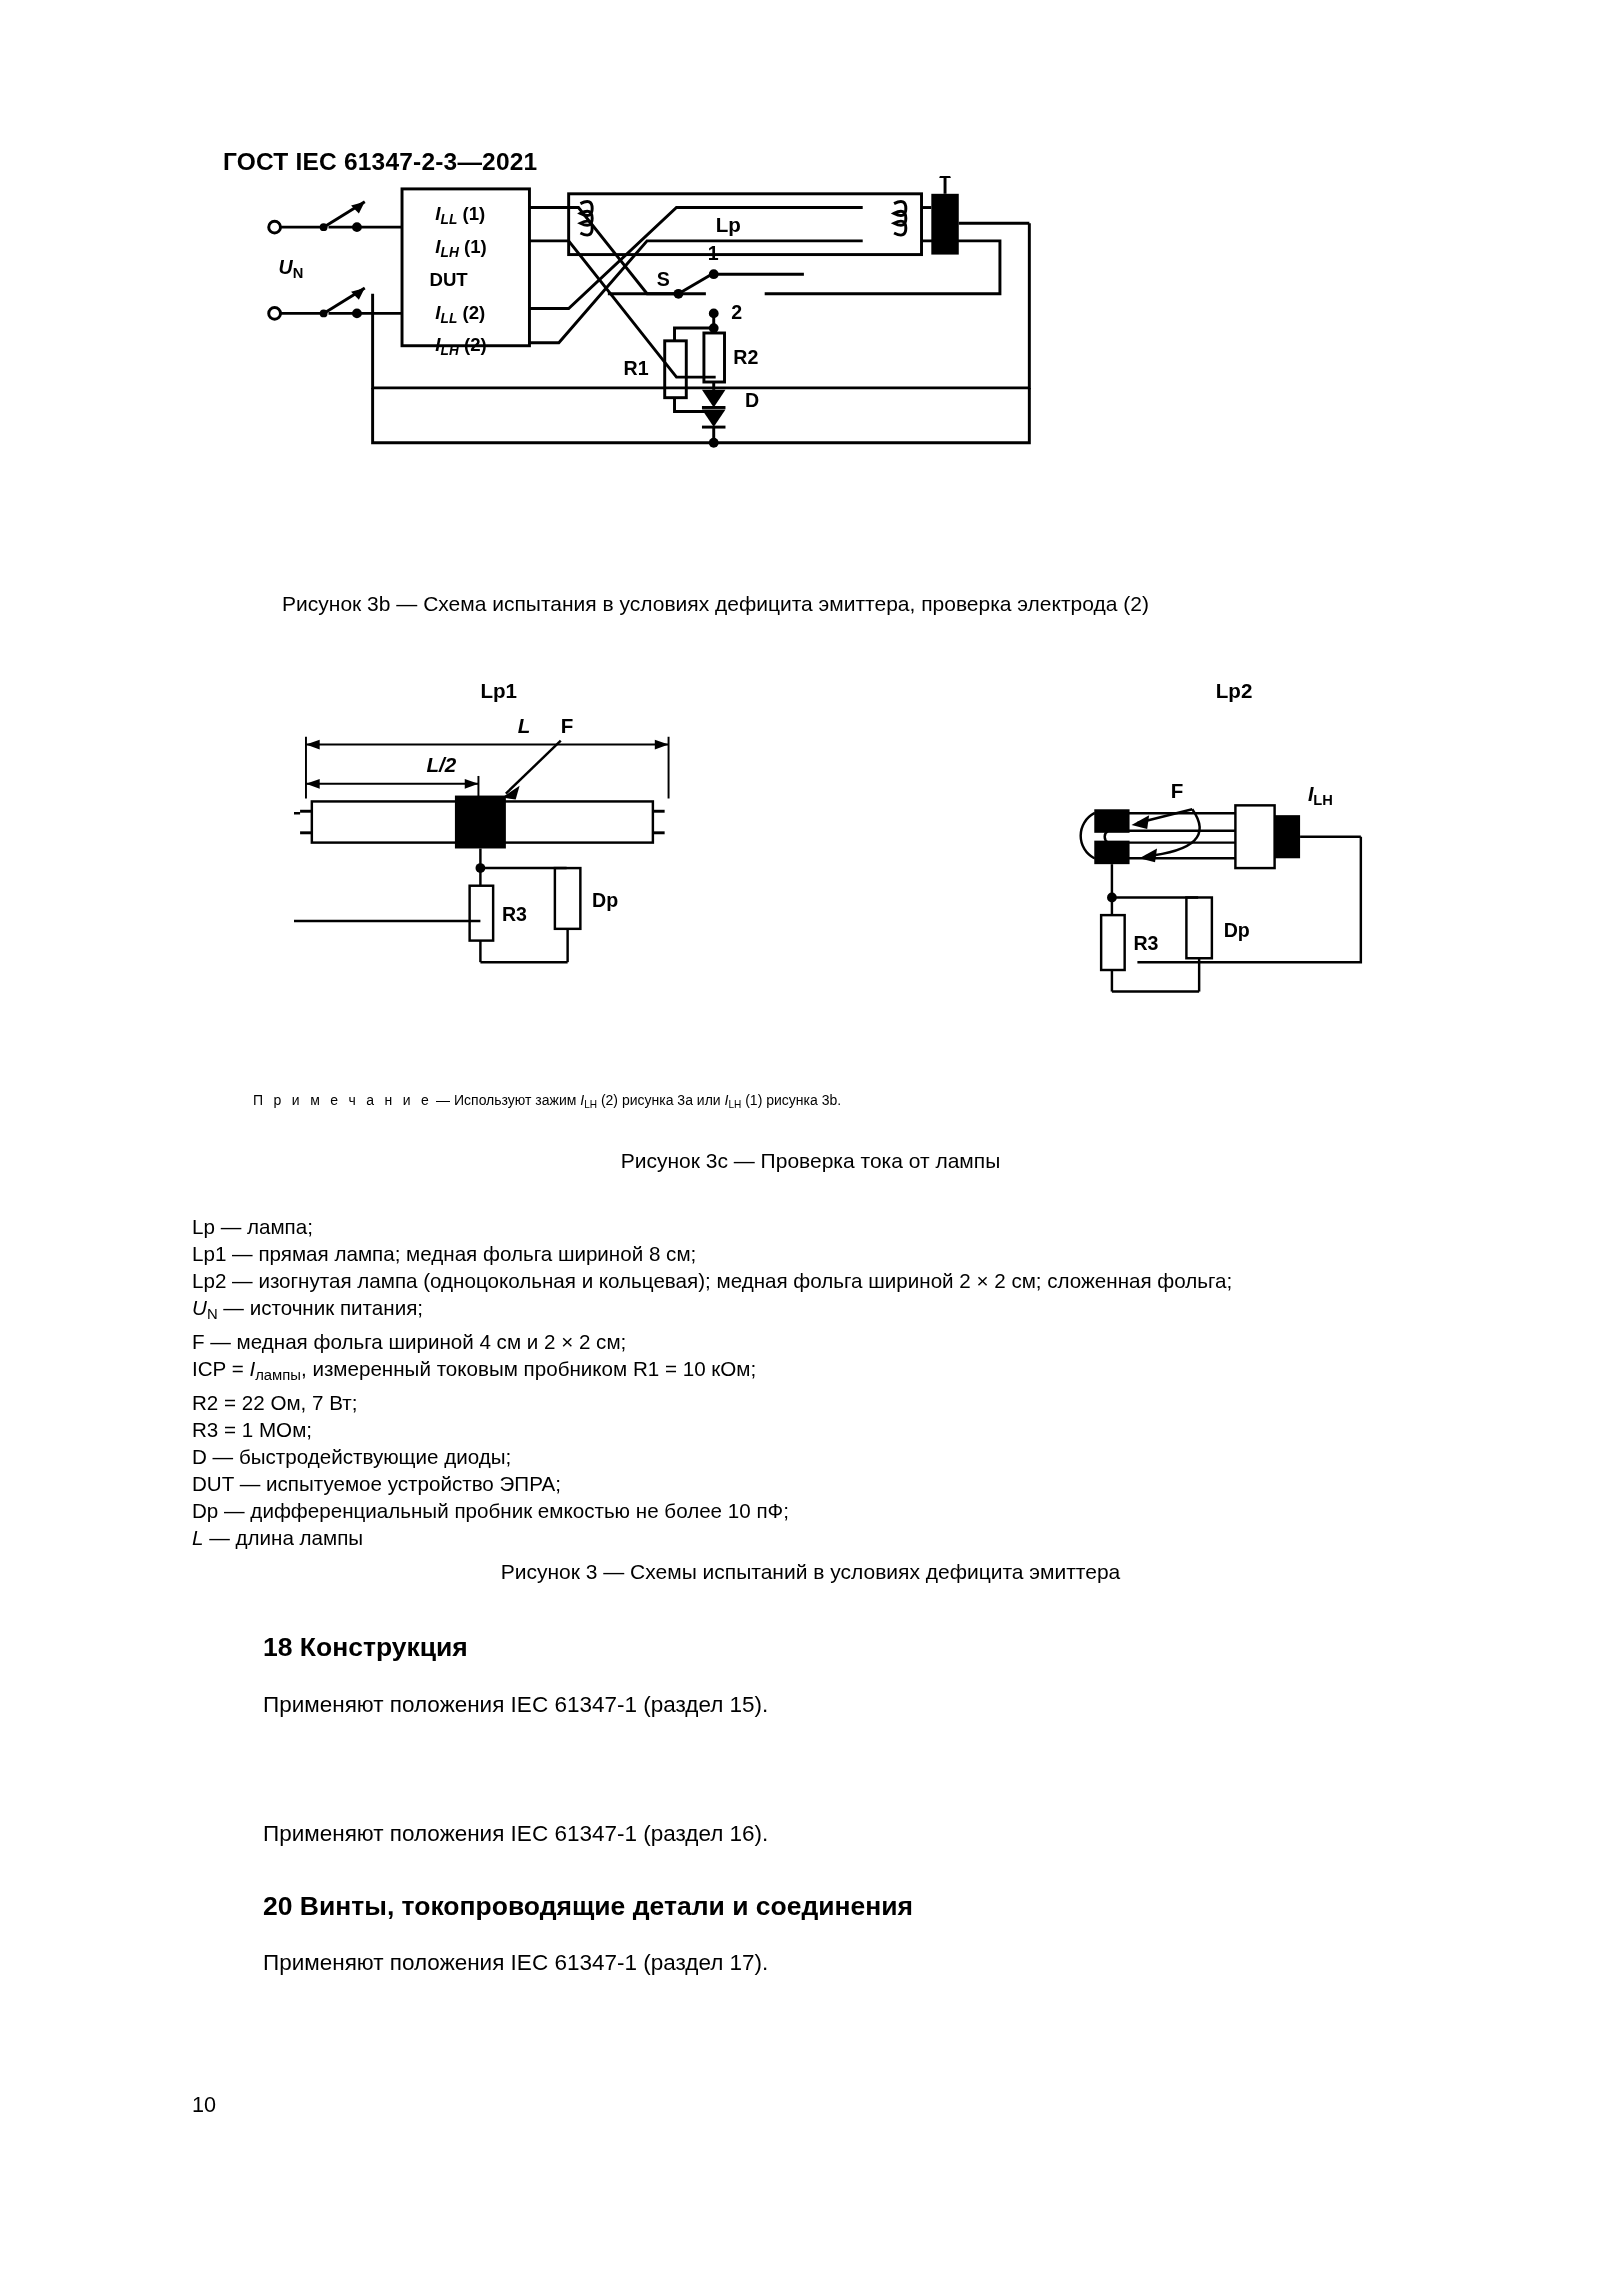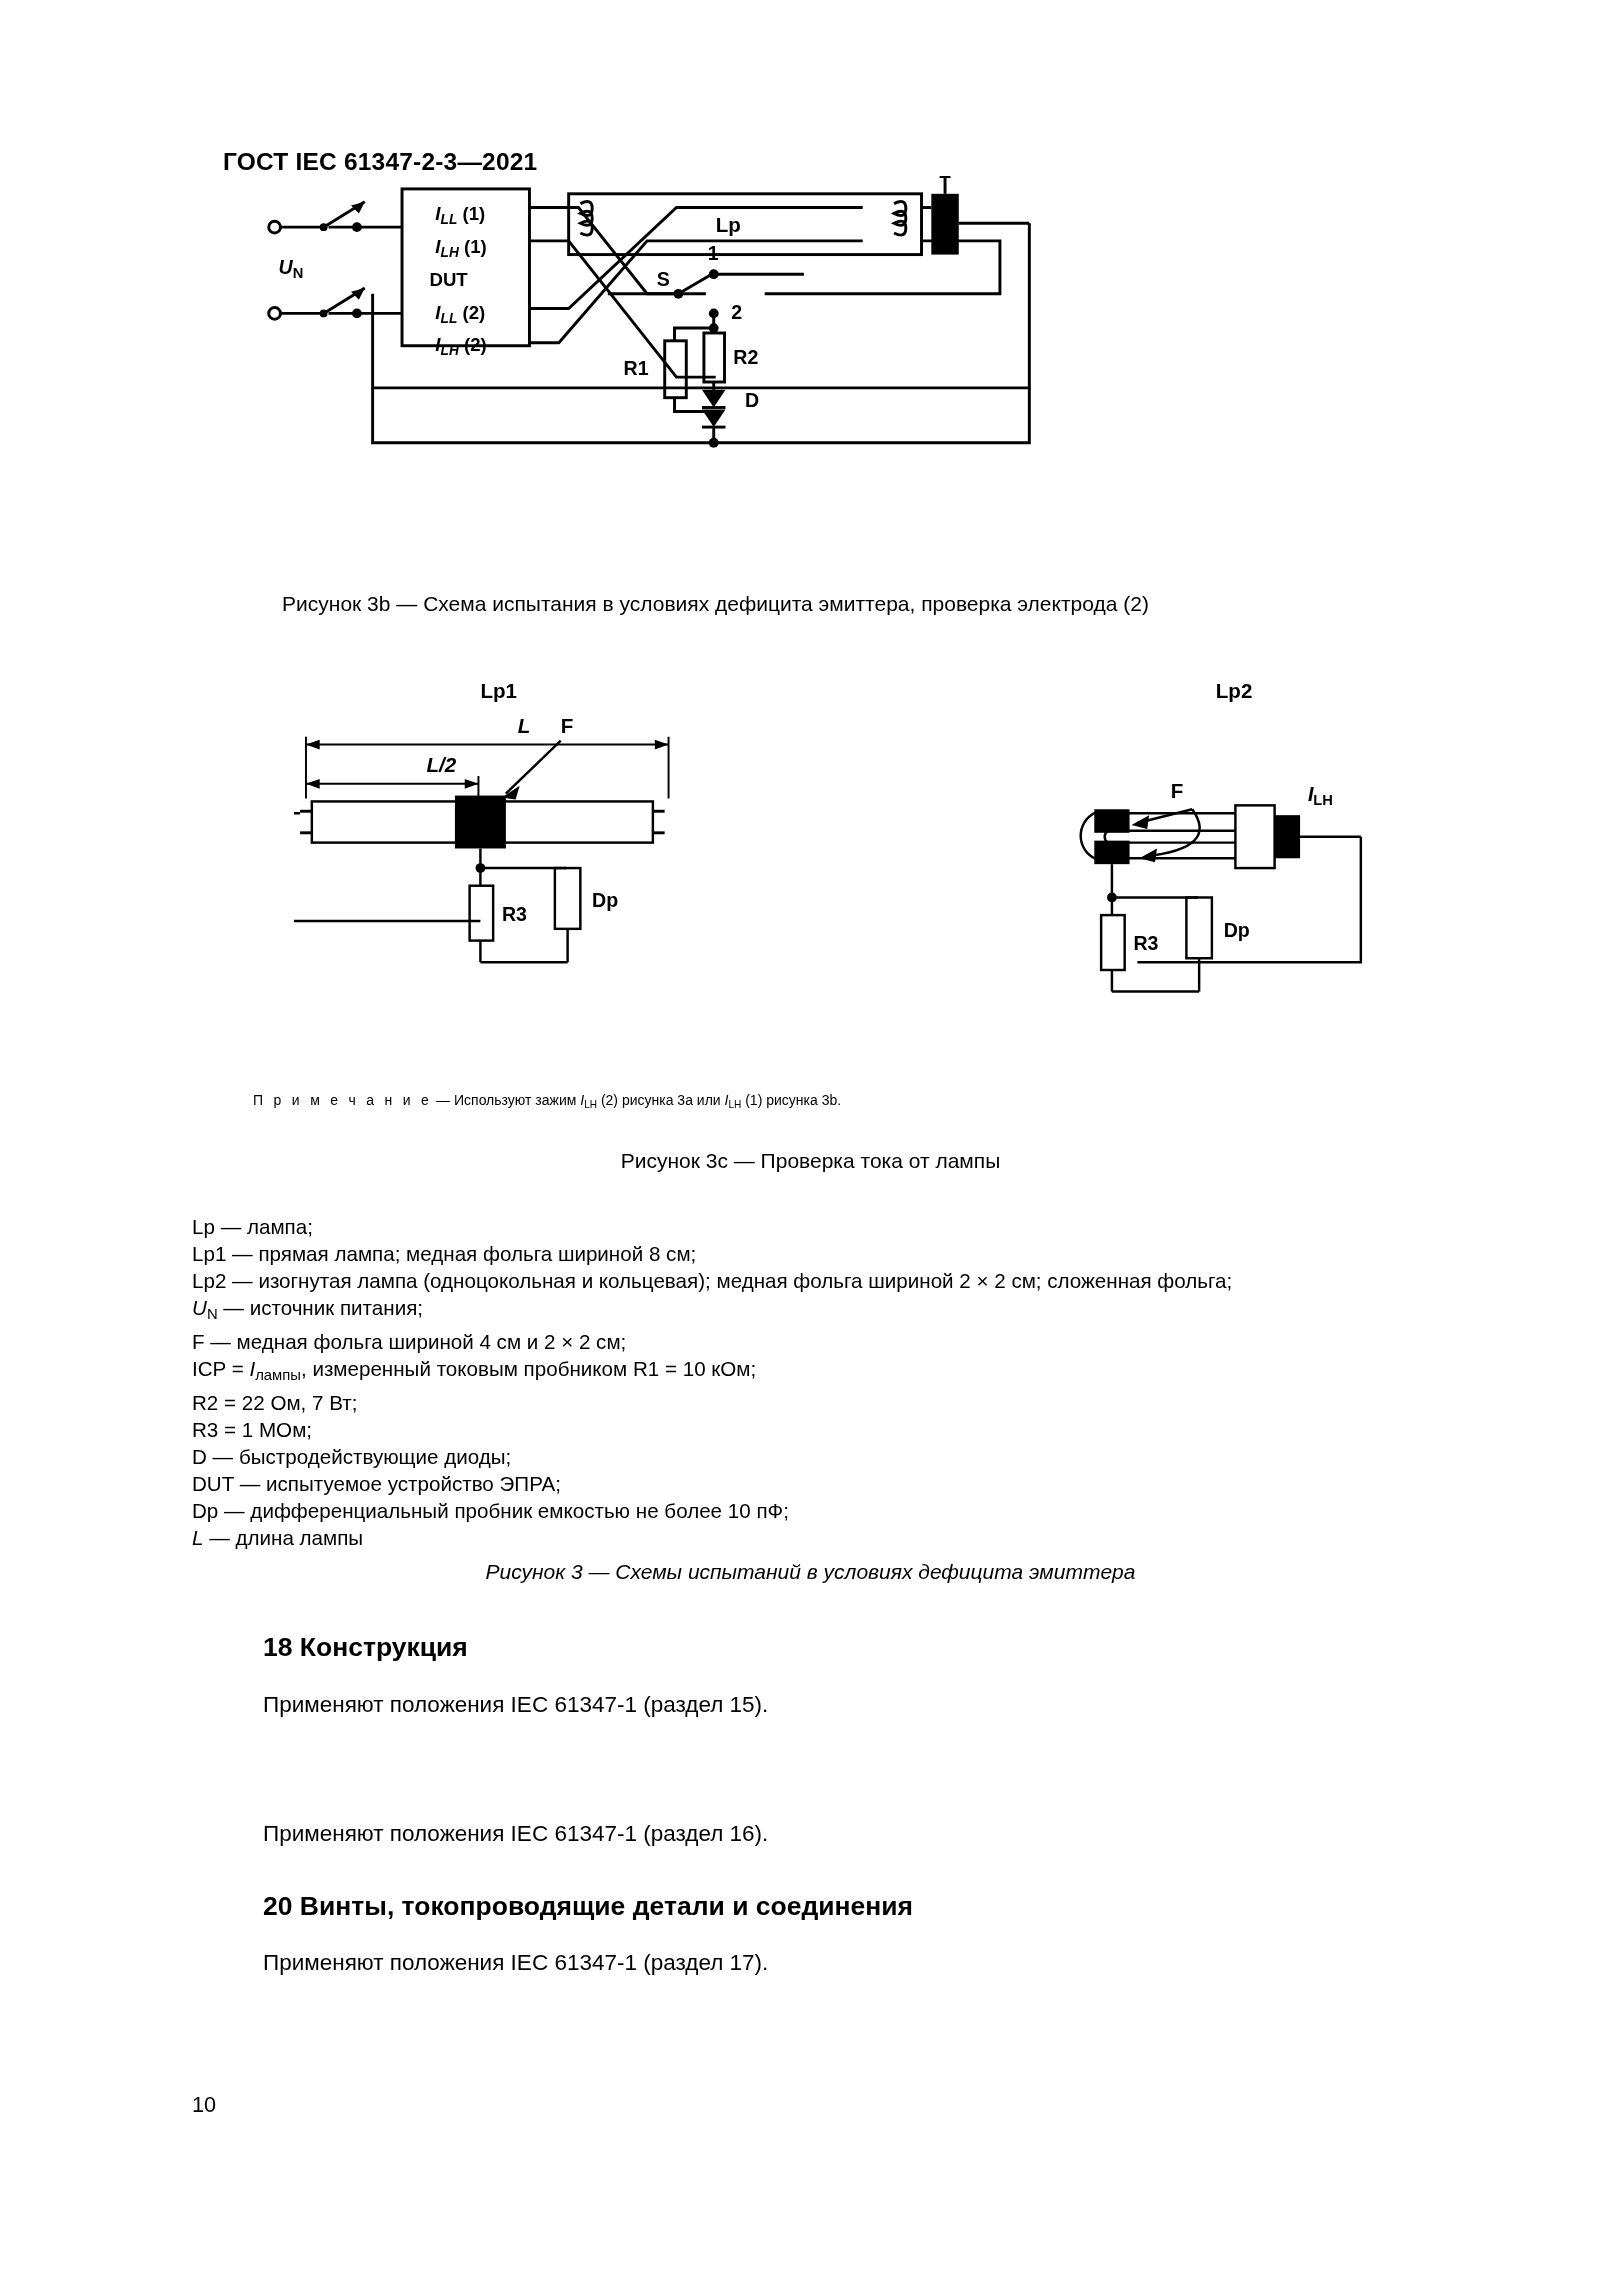--- a/index.html
+++ b/index.html
@@ -302,21 +302,21 @@
     <div>F — медная фольга шириной 4 см и 2 × 2 см;</div>
     <div><span>ICP = </span><span class="it">I</span><span class="sub">лампы</span><span>, измеренный токовым пробником R1 = 10 кОм;</span></div>
     <div>R2 = 22 Ом, 7 Вт;</div>
     <div>R3 = 1 МОм;</div>
     <div>D — быстродействующие диоды;</div>
     <div>DUT — испытуемое устройство ЭПРА;</div>
     <div>Dp — дифференциальный пробник емкостью не более 10 пФ;</div>
     <div><span class="it">L</span><span> — длина лампы</span></div>
   </div>
 
-  <div class="caption" style="left:0; top:1560px; width:1621px;font-style:italic;">Рисунок 3 — Схемы испытаний в условиях дефицита эмиттера</div>
+  <div class="caption" style="left:0; top:1560px; width:1621px;">Рисунок 3 — Схемы испытаний в условиях дефицита эмиттера</div>
 
   <div class="h2" style="top:1632px;">18 Конструкция</div>
   <div class="para" style="top:1692px;">Применяют положения IEC 61347-1 (раздел 15).</div>
 
   <div class="para" style="top:1821px;">Применяют положения IEC 61347-1 (раздел 16).</div>
 
   <div class="h2" style="top:1891px;">20 Винты, токопроводящие детали и соединения</div>
   <div class="para" style="top:1950px;">Применяют положения IEC 61347-1 (раздел 17).</div>
 
   <div class="pageno">10</div>

